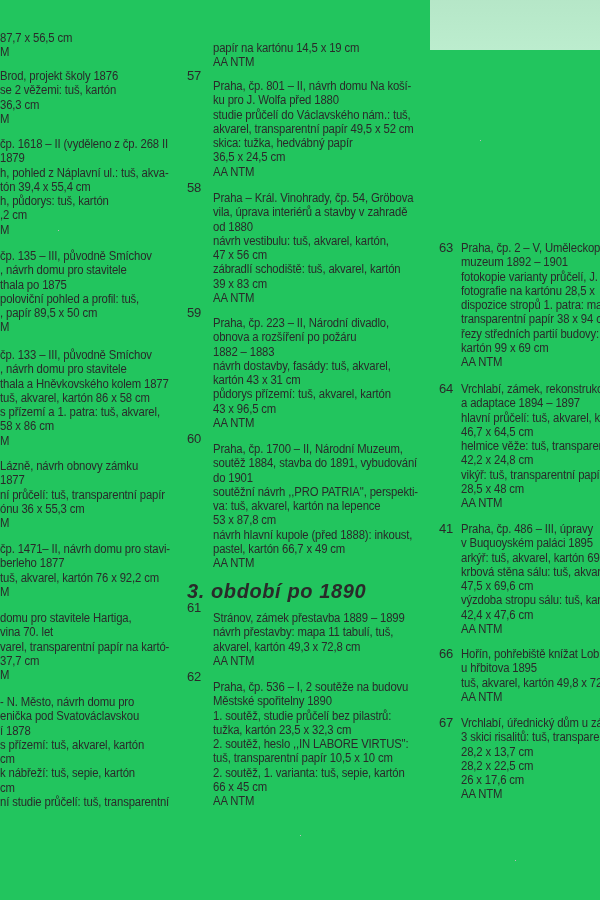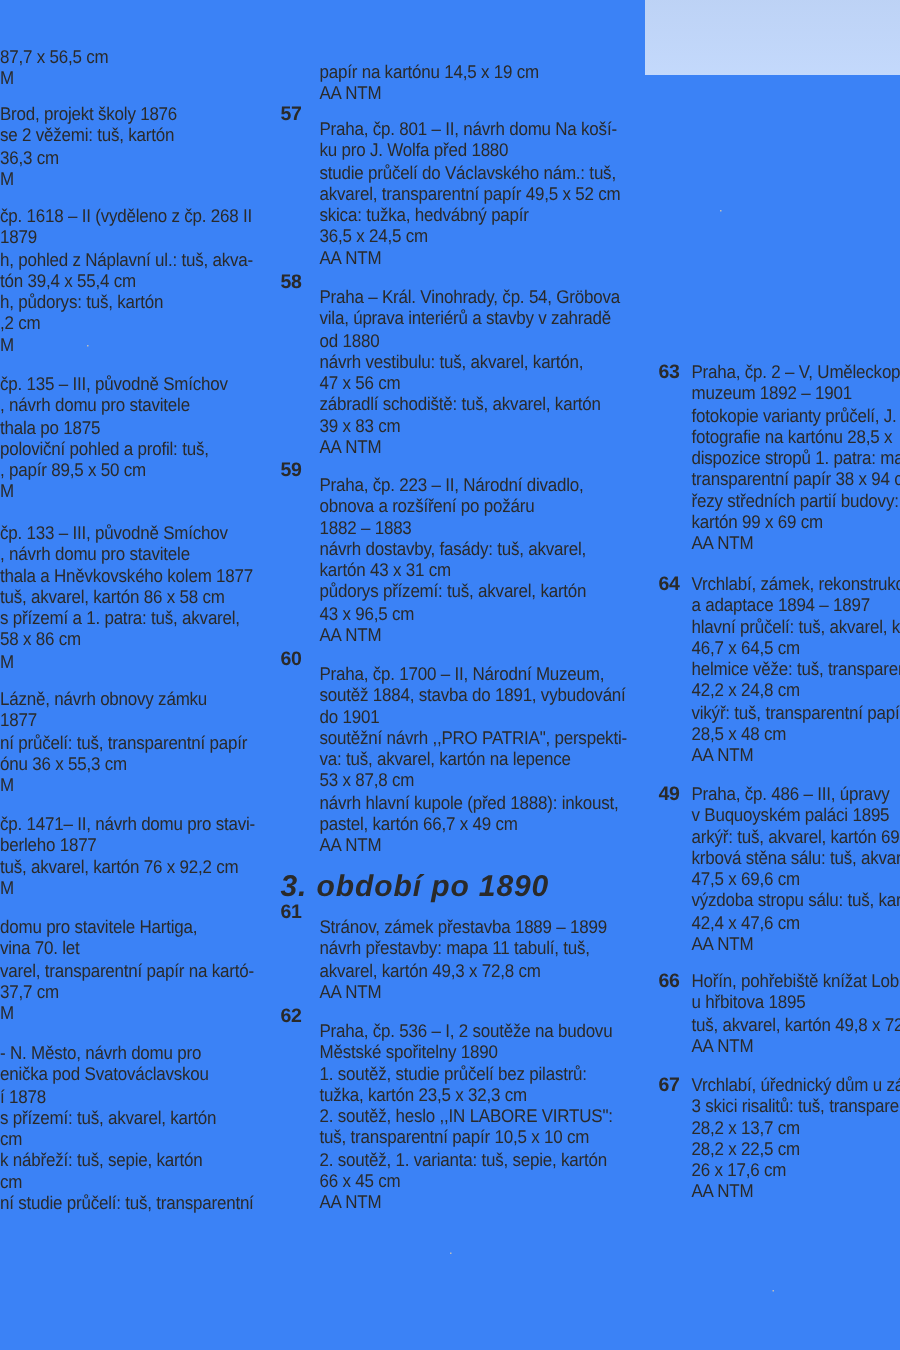--- a/index.html
+++ b/index.html
@@ -12,37 +12,37 @@
       height: 900px;
       position: relative;
       overflow: hidden;
       font-family: "Liberation Sans", sans-serif;
       color: #2a2a2a;
     }
     .page {
       position: absolute;
       left: 0; top: 0;
       width: 600px; height: 900px;
-      background: #3b82f6;
+      background: #22c55e;
     }
     .col {
       position: absolute;
       top: 0;
     }
     .entry {
       position: absolute;
       font-size: 12.3px;
       line-height: 14.3px;
       letter-spacing: -0.15px;
     }
     .entry .num {
       position: absolute;
       left: 0;
       top: 0;
-      font-weight: bold;
+      font-weight: normal;
       font-size: 13px;
     }
     .entry .lines {
       position: absolute;
       top: 0;
       white-space: nowrap;
     }
     .entry .line {
       display: block;
       height: 14.3px;
@@ -290,21 +290,21 @@
         <span class="line">46,7 x 64,5 cm</span>
         <span class="line">helmice věže: tuš, transparen</span>
         <span class="line">42,2 x 24,8 cm</span>
         <span class="line">vikýř: tuš, transparentní papí</span>
         <span class="line">28,5 x 48 cm</span>
         <span class="line">AA NTM</span>
       </div>
     </div>
 
     <div class="entry" style="left:0;top:522px;">
-      <span class="num">49</span>
+      <span class="num">41</span>
       <div class="lines">
         <span class="line">Praha, čp. 486 – III, úpravy</span>
         <span class="line">v Buquoyském paláci    1895</span>
         <span class="line">arkýř: tuš, akvarel, kartón 69</span>
         <span class="line">krbová stěna sálu: tuš, akvar</span>
         <span class="line">47,5 x 69,6 cm</span>
         <span class="line">výzdoba stropu sálu: tuš, kar</span>
         <span class="line">42,4 x 47,6 cm</span>
         <span class="line">AA NTM</span>
       </div>

